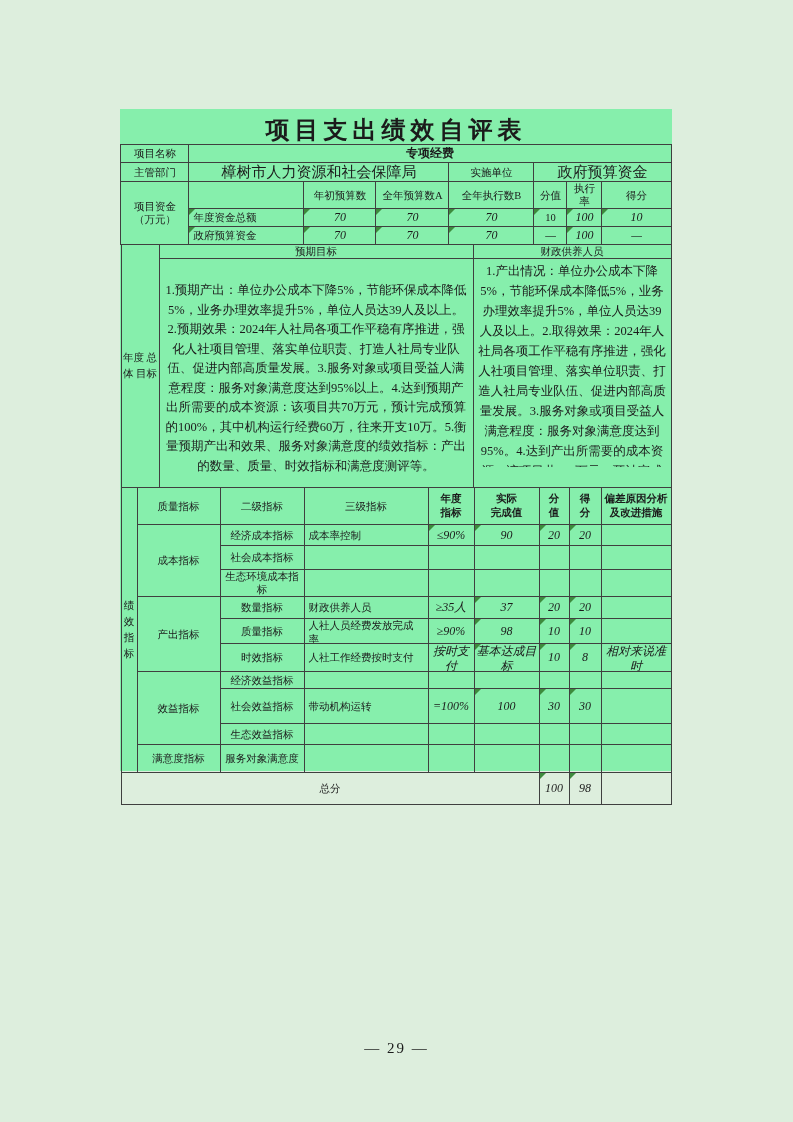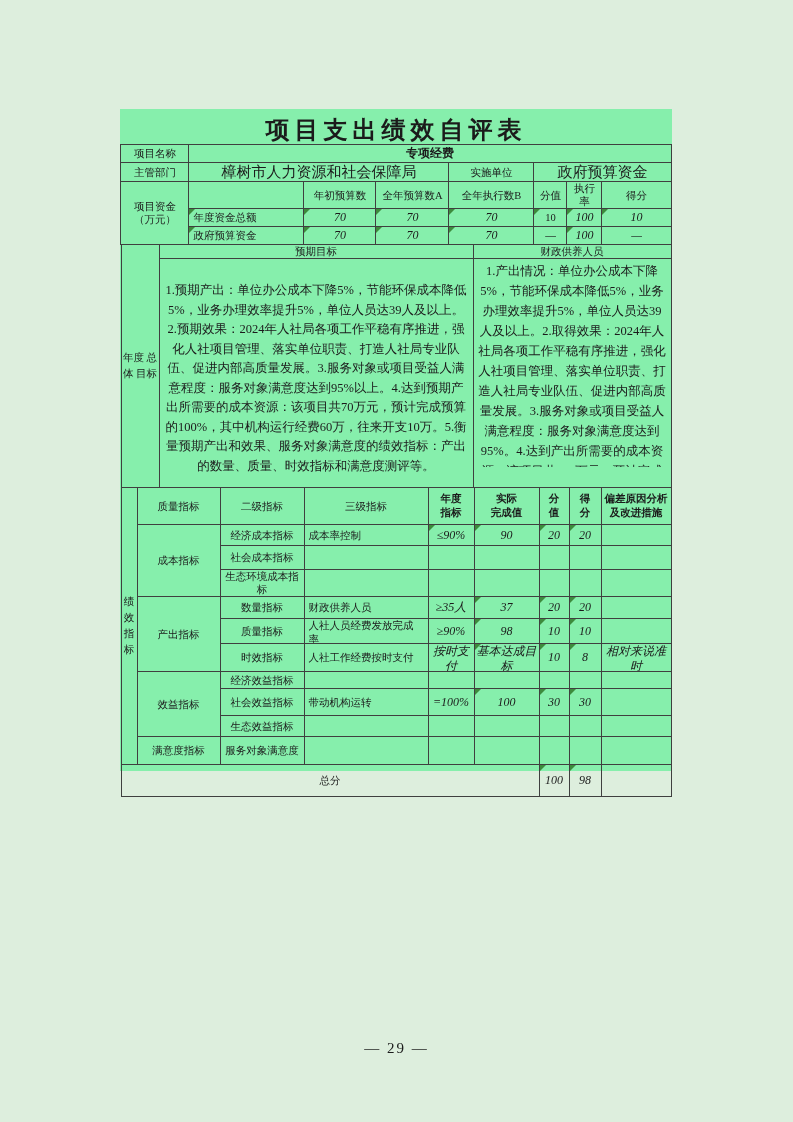--- a/index.html
+++ b/index.html
@@ -32,21 +32,21 @@
   .val{font-size:12px;font-style:italic;}
   .left{text-align:left;padding-left:4px;}
   .vlab{padding:0 1px;line-height:16px;font-size:10.5px;}
   .gh{height:13px;line-height:12px;font-size:10.5px;font-family:Liberation Mono, monospace;}
   .gbody{height:207px;vertical-align:top;padding:0 4px;}
   .gclip{height:206px;overflow:hidden;font-size:12.5px;text-align:center;}
   .exp{line-height:19.5px;padding-top:22px;}
   .act{line-height:20px;padding-top:2px;}
   .hd span{display:block;line-height:14px;font-weight:bold;}
   .r37{height:37px}.r21{height:21px}.r24{height:24px}.r22{height:22px}
-  .r25{height:14px}.r28{height:28px}.r17{height:17px}.r27{height:27px}
+  .r25{height:14px}.r28{height:28px}.r17{height:17px}.r27{height:35px}
   .r20{height:28px}.r32{height:32px}
   .clip2{max-height:24px;overflow:hidden;line-height:13.5px;text-align:left;}
   .clipv{max-height:27px;overflow:hidden;line-height:15px;}
   .fl{position:relative;}
   .fl::after{
     content:"";position:absolute;top:0;left:0;width:0;height:0;
     border-top:6px solid #3d8b3d;border-right:6px solid transparent;
   }
   .pageno{
     position:absolute;top:1040px;left:0;width:100%;text-align:center;

